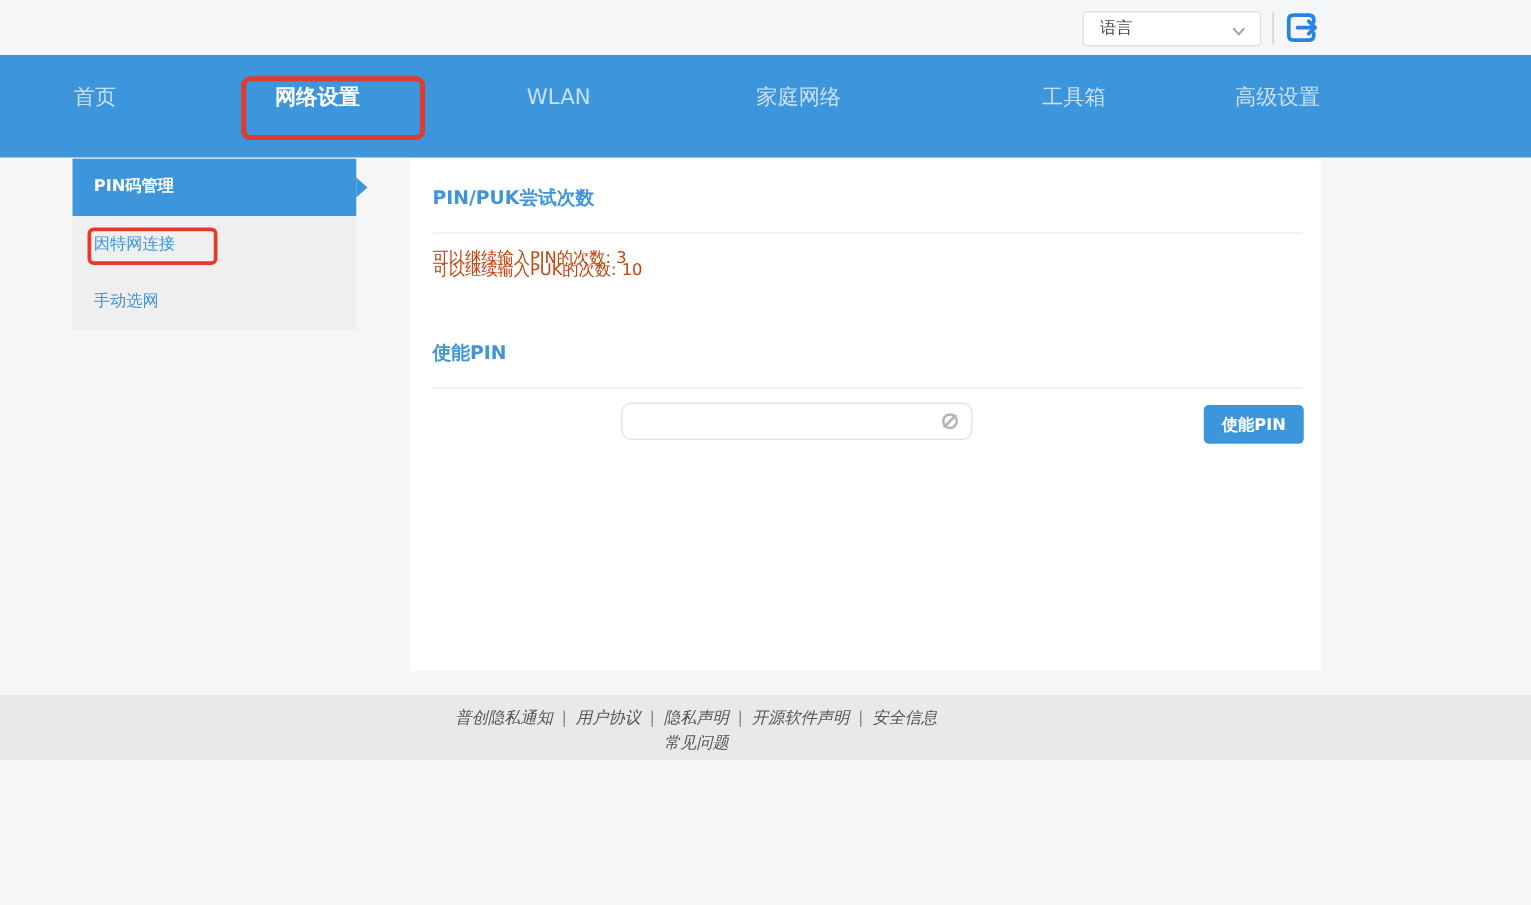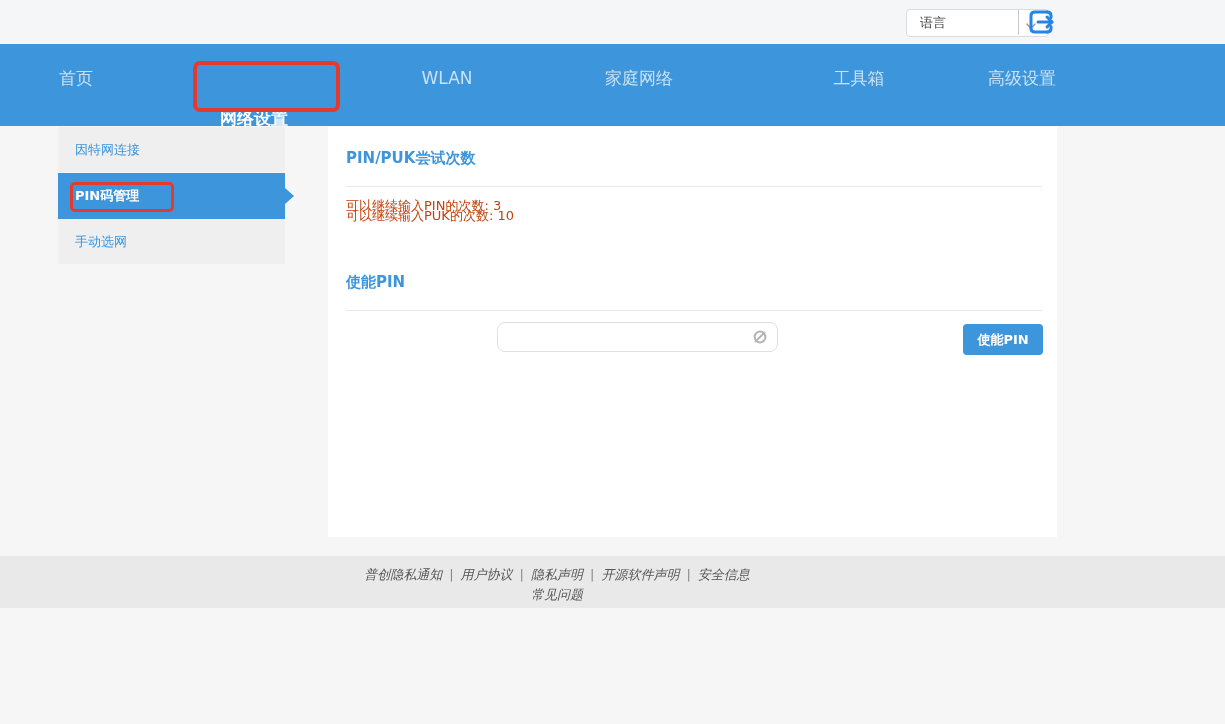--- a/index.html
+++ b/index.html
@@ -13,21 +13,20 @@
   
   .header-band {
     position: absolute; left: 0; top: 0; width: 1225px; height: 44px;
     background: #f5f6f7;
   }
   .lang-select {
     position: absolute; left: 866px; top: 9px; width: 143px; height: 28px;
     background: #fff; border: 1px solid #dcdcdc; border-radius: 4px;
     font-size: 13px; color: #444; line-height: 26px; padding-left: 13px;
     cursor: pointer;
-    margin-left: 40px;
   }
   .lang-select .chev {
     position: absolute; right: 10px; top: 6px; width: 14px; height: 14px;
   }
   .header-divider {
     position: absolute; left: 1018px; top: 10px; width: 1px; height: 25px;
     background: #c9c9c9;
   }
   .logout-btn {
     position: absolute; left: 1026px; top: 6px; width: 32px; height: 32px;
@@ -38,21 +37,21 @@
     position: absolute; left: 0; top: 44px; width: 1225px; height: 82px;
     background: #3d95db;
   }
   .nav-item {
     position: absolute; top: 0; height: 69px; line-height: 69px;
     transform: translateX(-50%);
     font-size: 17px; color: rgba(255,255,255,0.72); cursor: pointer;
     white-space: nowrap;
   }
   .nav-item.active { color: #ffffff; font-weight: bold; }
-  .n0 { left: 76px; } .n1 { left: 254px; margin-top: 40px; } .n2 { left: 447px; }
+  .n0 { left: 76px; } .n1 { left: 254px; } .n2 { left: 447px; }
   .n3 { left: 639px; } .n4 { left: 831px; margin-left: 28px; } .n5 { left: 1022px; }
   
   .anno-nav {
     position: absolute; left: 193px; top: 61px; width: 147px; height: 51px;
     border: 4px solid #e43a2d; border-radius: 7px; z-index: 30;
     pointer-events: none;
   }
   .anno-pin {
     position: absolute; left: 70px; top: 182px; width: 104px; height: 30px;
     border: 3px solid #e43a2d; border-radius: 5px; z-index: 30;
@@ -163,25 +162,25 @@
   <span class="nav-item n2">WLAN</span>
   <span class="nav-item n3">家庭网络</span>
   <span class="nav-item n4">工具箱</span>
   <span class="nav-item n5">高级设置</span>
 </div>
 
 <div class="anno-nav"></div>
 <div class="anno-pin"></div>
 
 <div class="sidebar">
+  <div class="side-item selected">
+    <span>PIN码管理</span>
+  </div>
   <div class="side-item">
     <span>因特网连接</span>
-  </div>
-  <div class="side-item selected">
-    <span>PIN码管理</span>
   </div>
   <div class="side-item">
     <span>手动选网</span>
   </div>
 </div>
 
 <div class="card">
   <div class="section-title t1">PIN/PUK尝试次数</div>
   <div class="divider d1"></div>
   <div class="info-line p1">可以继续输入PIN的次数: 3</div>

